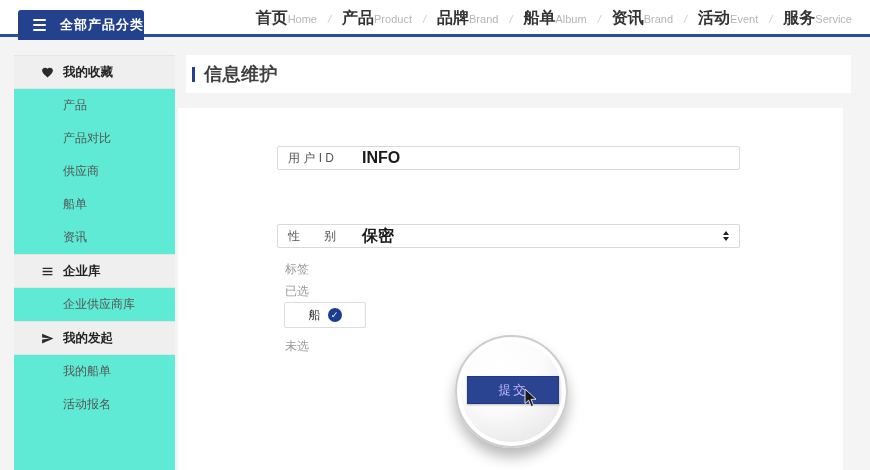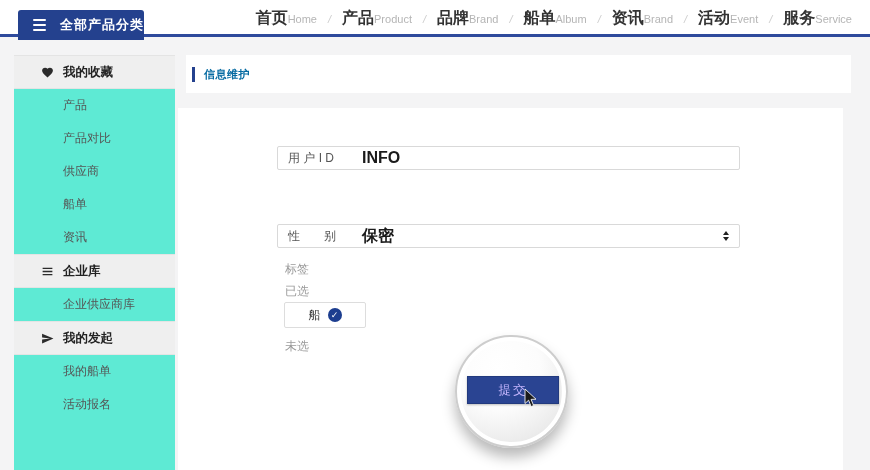--- a/index.html
+++ b/index.html
@@ -31,21 +31,21 @@
            cursor:pointer; }
   .sec-h .ico { width:14px; height:14px; display:flex; align-items:center; justify-content:center; margin-right:9px; }
   .sec-h .ico svg { width:13px; height:13px; fill:#2b2b2b; }
   .sec-h .t { font-size:12.5px; font-weight:bold; color:#222; }
   .s-item { height:33px; display:flex; align-items:center; padding-left:49px; font-size:12px; color:#555; cursor:pointer; }
 
   
   .title-strip { position:absolute; left:186px; top:55px; width:665px; height:38px; background:#fff;
                  display:flex; align-items:center; }
   .accent { width:3px; height:15px; background:#24418e; margin-left:6px; }
-  .page-title { font-size:11px; font-weight:bold; color:#0369a1; margin-left:9px; letter-spacing:0.5px; }
+  .page-title { font-size:18px; font-weight:bold; color:#404040; margin-left:9px; letter-spacing:0.5px; }
 
   
   .main { position:absolute; left:178px; top:108px; width:665px; height:362px; background:#fff; }
 
   .frow { position:absolute; left:99px; width:463px; height:24px; border:1px solid #d9d9d9;
           border-radius:2px; background:#fff; display:flex; align-items:center; padding:0 10px; }
   .frow.r0 { top:38px; } .frow.r1 { top:77px; } .frow.r2 { top:116px; cursor:pointer; }
   .flabel { font-size:12px; color:#555; width:62px; flex-shrink:0; white-space:pre; }
   .fvalue { font-size:16px; font-weight:bold; color:#1a1a1a; margin-left:12px; white-space:nowrap; }
   .sel-arrows { margin-left:auto; display:flex; flex-direction:column; align-items:center; gap:2px; }

